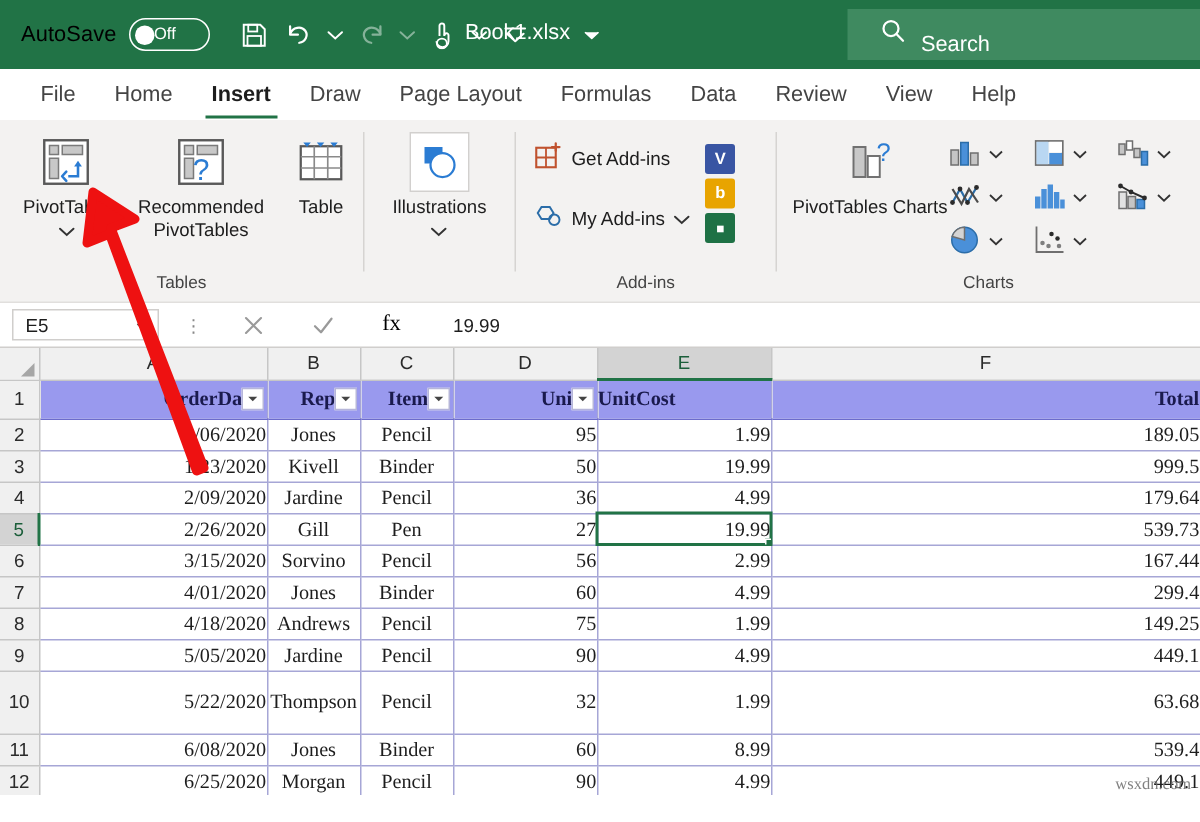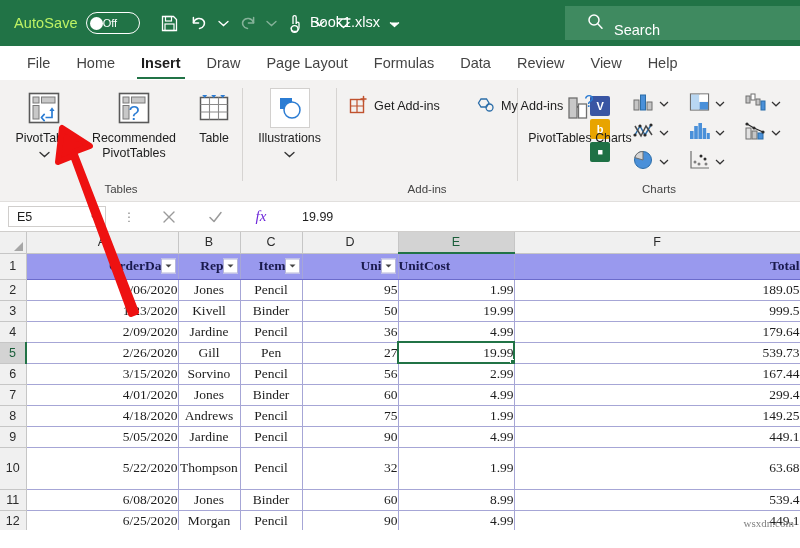--- a/index.html
+++ b/index.html
@@ -13,21 +13,21 @@
   
   .titlebar {
     height: 46px;
     background: #217346;
     display: flex;
     align-items: center;
     padding: 0 8px 0 14px;
     position: relative;
   }
   .autosave-wrap { display: flex; align-items: center; gap: 8px; }
-  .autosave-label { color: #bef264; font-size: 14.5px; letter-spacing: .1px; }
+  .autosave-label { color: #000000; font-size: 14.5px; letter-spacing: .1px; }
   .toggle {
     width: 54px; height: 22px; border-radius: 11px;
     border: 1.4px solid #ffffff; display: flex; align-items: center;
     padding: 0 3px; gap: 0;
   }
   .toggle .knob { width: 13px; height: 13px; border-radius: 50%; background: #ffffff; flex: none; }
   .toggle .offtxt { color: #ffffff; font-size: 11px; }
 
   .qat { display: flex; align-items: center; gap: 2px; margin-left: 16px; }
   .qat-btn {
@@ -98,21 +98,21 @@
     height: 30px; background: #ffffff; display: flex; align-items: center;
     padding: 0 0 0 8px; gap: 12px; border-bottom: 1px solid #d0cecc;
   }
   .namebox {
     width: 98px; height: 21px; border: 1px solid #d0cecc; background: #fff;
     display: flex; align-items: center; justify-content: space-between;
     padding: 0 5px 0 8px; font-size: 12.5px; color: #1d1d1d;
   }
   .vdots { width: 22px; text-align: center; color: #888; font-size: 12px; letter-spacing: 0; }
   .fbtn { width: 34px; height: 22px; display: flex; align-items: center; justify-content: center; }
-  .fxlabel { font-family: "Liberation Serif", serif; font-style: italic; font-size: 15px; color: #6d28d9; }
+  .fxlabel { font-family: "Liberation Serif", serif; font-size: 15px; color: #000000; }
   .finput { flex: 1; height: 22px; display: flex; align-items: center; padding-left: 12px; font-size: 12.5px; color: #1d1d1d; }
 
   
   .gridwrap { position: relative; height: 298px; overflow: hidden; background: #fff; }
   table.sheet { border-collapse: collapse; table-layout: fixed; width: 800px; }
   table.sheet td, table.sheet th { padding: 0; }
 
   .colhdr {
     height: 21px; background: #f0f0f0; border-right: 1px solid #c6c6c6;
     border-bottom: 1px solid #c6c6c6; text-align: center; font-size: 12.5px;
@@ -330,21 +330,21 @@
         </span>
       </div>
     </div>
     <div class="grp-title"></div>
   </div>
 
   <div class="grp-sep"></div>
 
   <div class="grp" style="width:180px">
     <div class="grp-body" style="padding-top:12px">
-      <div style="display:flex;gap:28px;padding-left:8px">
+      <div style="display:flex;flex-direction:column;gap:12px;padding-left:8px">
         <div class="smallrow">
           <span>
             <svg width="19" height="19" viewBox="0 0 19 19">
               <rect x="1.5" y="4.5" width="13" height="13" fill="none" stroke="#c0522e" stroke-width="1.4"></rect>
               <path d="M1.5 11 h13 M8 4.5 v13" stroke="#c0522e" stroke-width="1.2"></path>
               <path d="M14.5 1.5 v5 M12 4 h5" stroke="#c0522e" stroke-width="1.5" stroke-linecap="round"></path>
             </svg>
           </span>
           <span class="lbl">Get Add-ins</span>
         </div>

